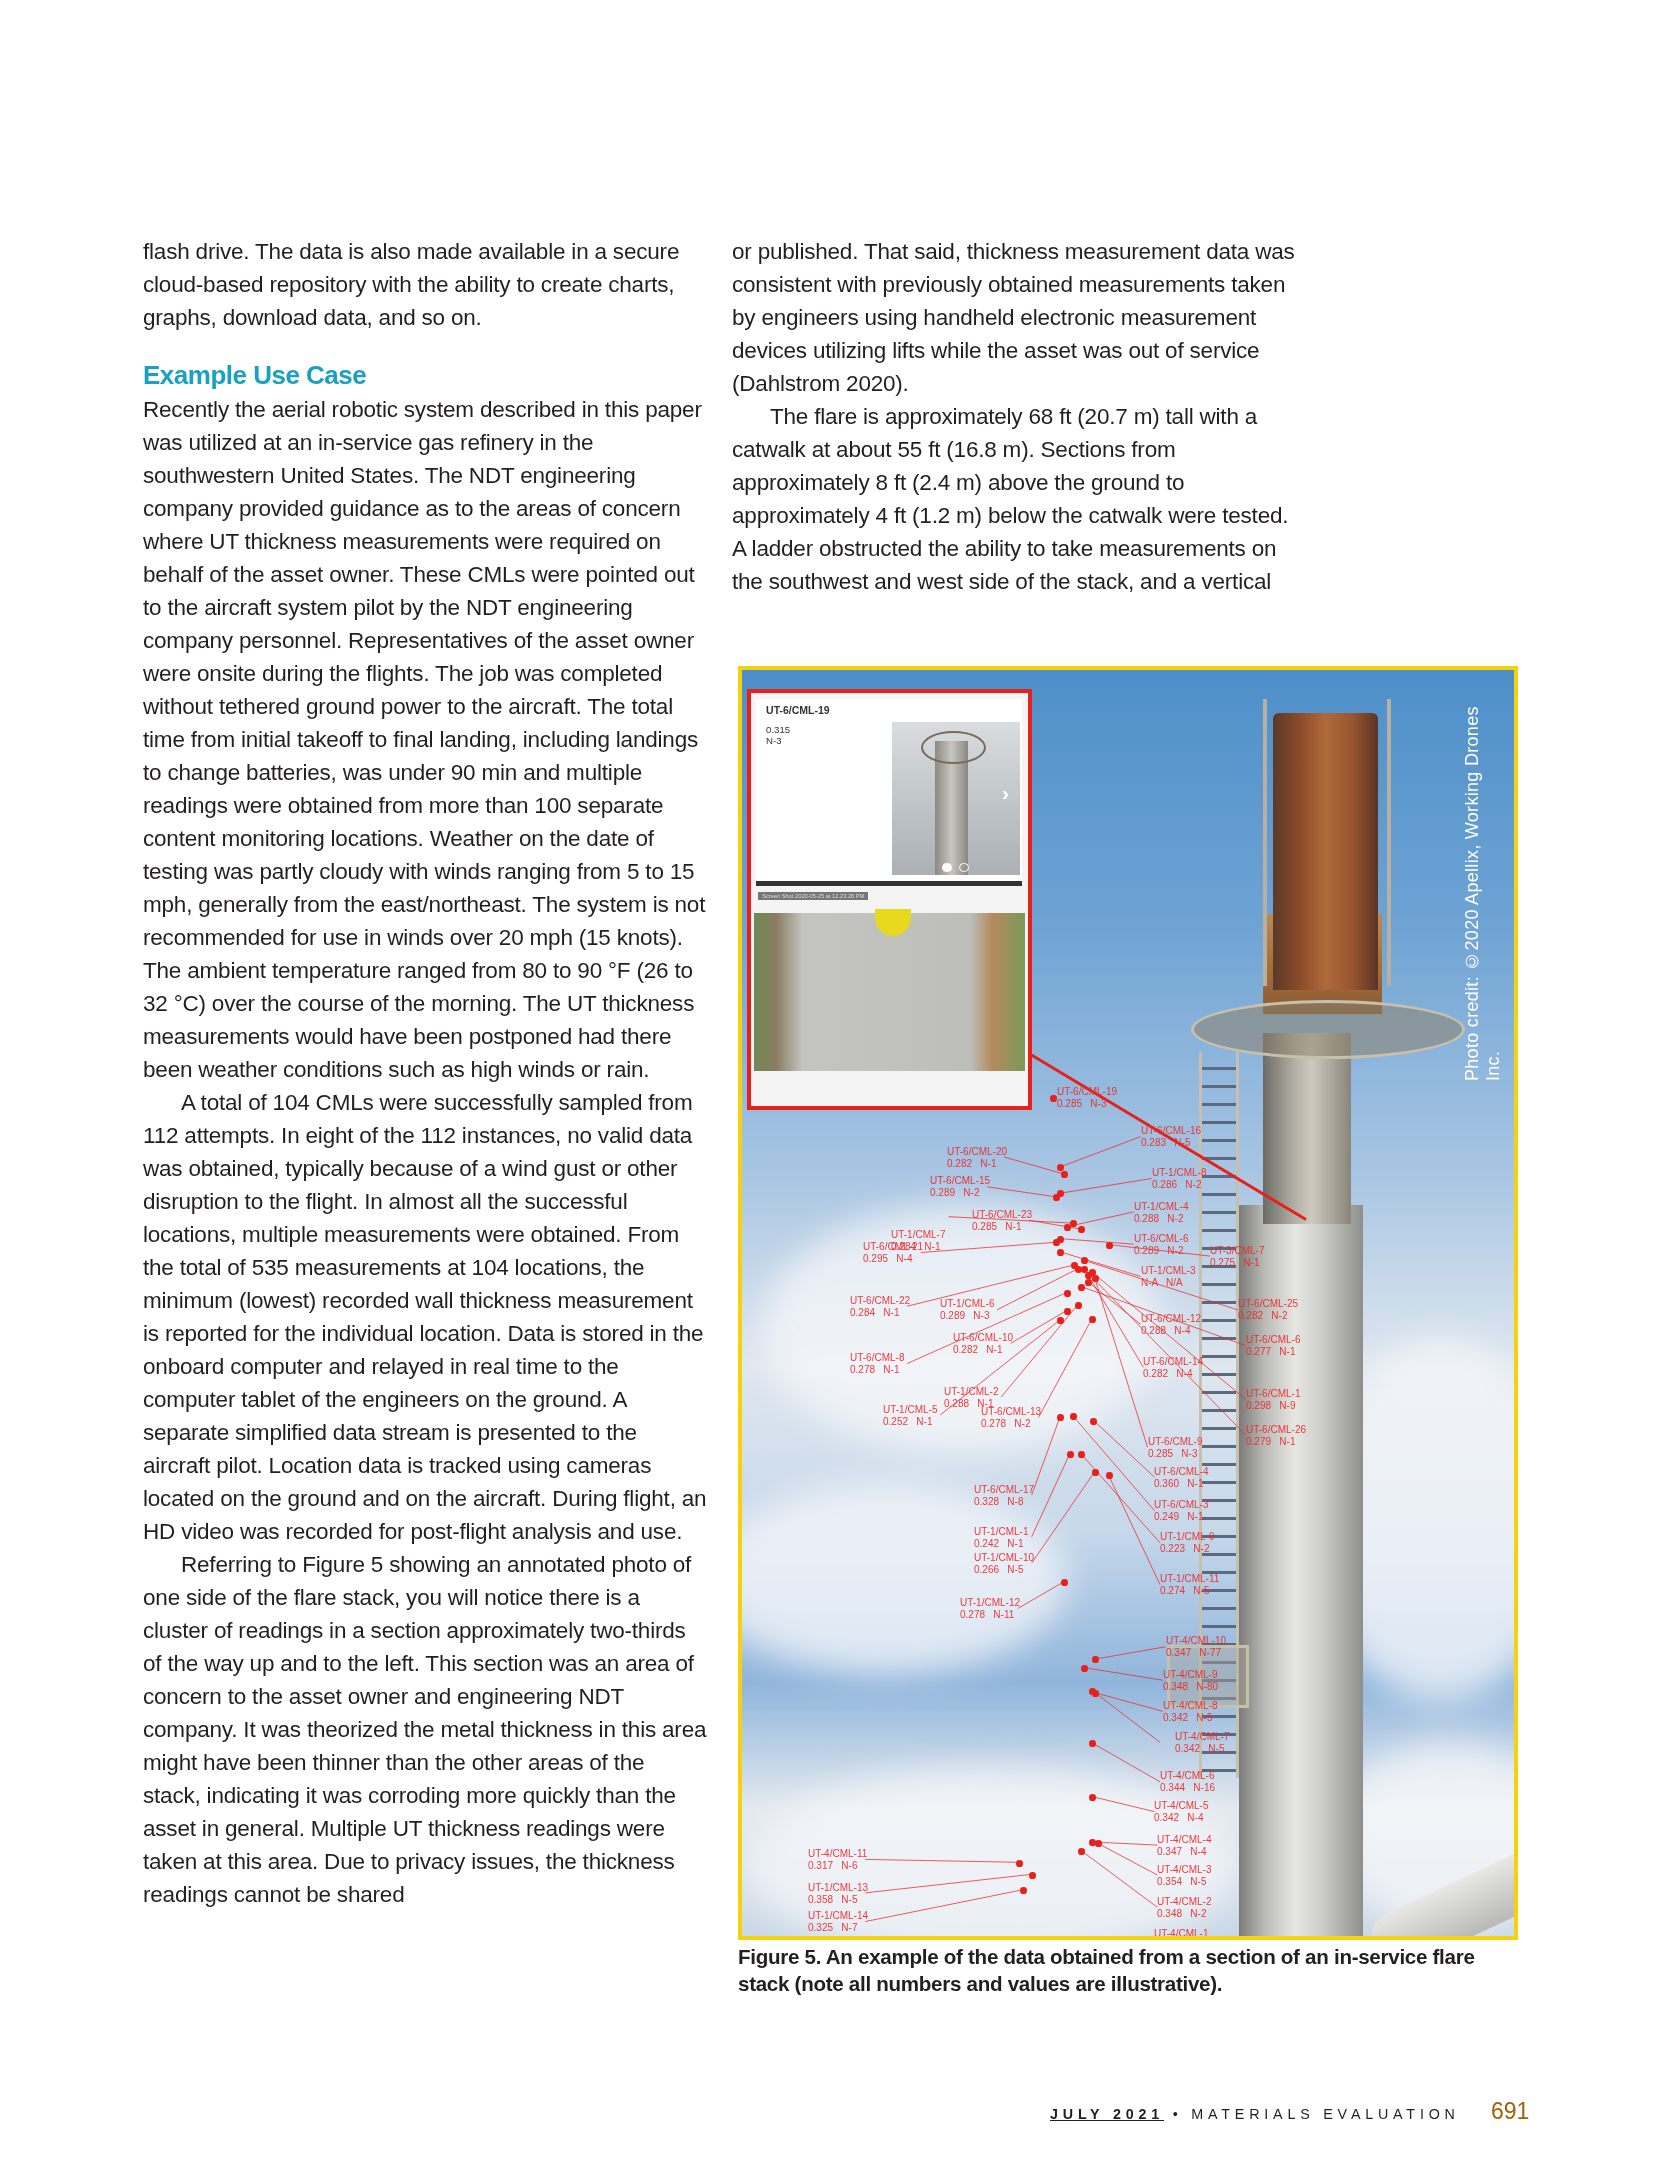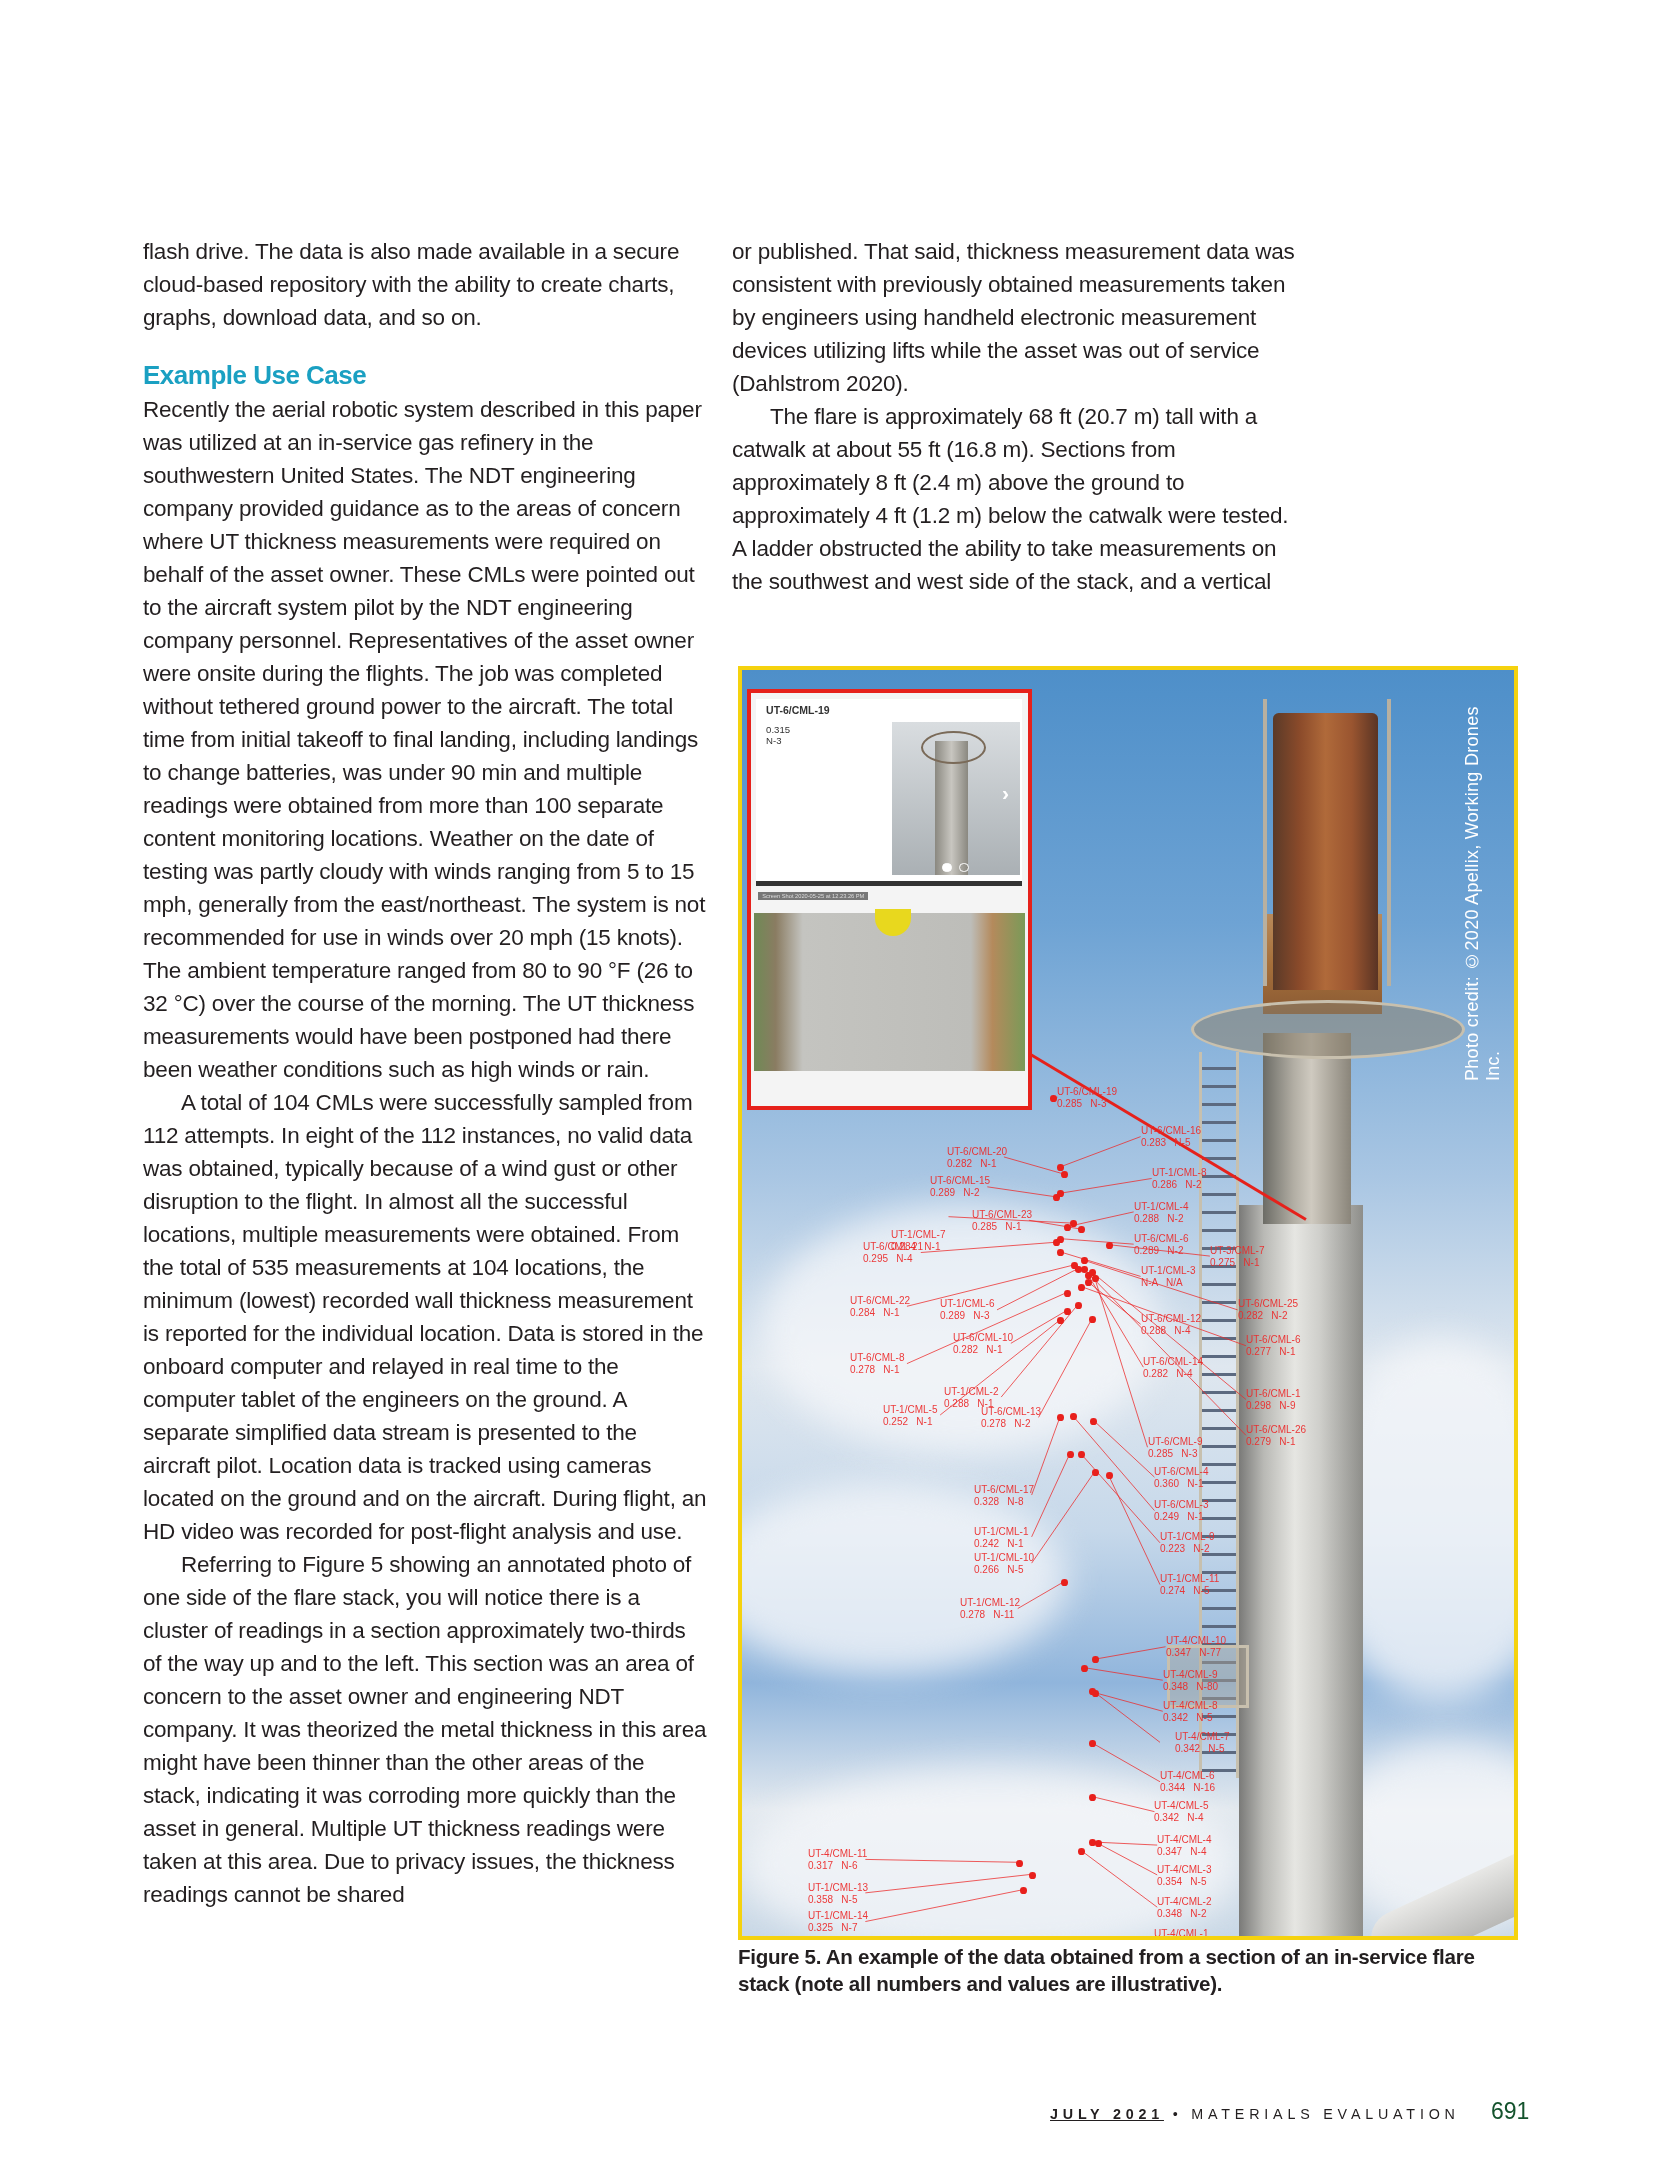--- a/index.html
+++ b/index.html
@@ -51,21 +51,21 @@
   #inset-cam .probe { position: absolute; left: 121px; top: -3.8px; width: 36px; height: 27px; border-radius: 0 0 19px 19px; background: #e8d81e; }
   #connector { position: absolute; left: 0; top: 0; }
   
   .lbl { position: absolute; color: #ec2a2a; font-size: 10px; line-height: 11.5px; white-space: pre; opacity: 0.92; }
   .lbl .v { display: block; }
   .pt { position: absolute; width: 6.7px; height: 6.7px; border-radius: 50%; background: #e8201c; }
   
   #caption { position: absolute; left: 738px; top: 1943px; width: 784px; font-weight: bold; font-size: 20.6px; line-height: 27px; letter-spacing: -0.3px; color: #231f20; }
   #footer { position: absolute; top: 2106px; left: 1050px; font-size: 14.3px; letter-spacing: 4.8px; color: #231f20; }
   #footer b { font-weight: bold; text-decoration: underline; }
-  #page-num { position: absolute; top: 2098px; left: 1491px; font-size: 23px; color: #14532d; }
+  #page-num { position: absolute; top: 2098px; left: 1491px; font-size: 23px; color: #a16207; }
 </style>
 </head>
 <body>
 
 <div id="left-col" class="col">
   <p>flash drive. The data is also made available in a secure cloud-based repository with the ability to create charts, graphs, download data, and so on.</p>
   <p class="heading">Example Use Case</p>
   <p>Recently the aerial robotic system described in this paper was utilized at an in-service gas refinery in the southwestern United States. The NDT engineering company provided guidance as to the areas of concern where UT thickness measurements were required on behalf of the asset owner. These CMLs were pointed out to the aircraft system pilot by the NDT engineering company personnel. Representatives of the asset owner were onsite during the flights. The job was completed without tethered ground power to the aircraft. The total time from initial takeoff to final landing, including landings to change batteries, was under 90 min and multiple readings were obtained from more than 100 separate content monitoring locations. Weather on the date of testing was partly cloudy with winds ranging from 5 to 15 mph, generally from the east/northeast. The system is not recommended for use in winds over 20 mph (15 knots). The ambient temperature ranged from 80 to 90 °F (26 to 32 °C) over the course of the morning. The UT thickness measurements would have been postponed had there been weather conditions such as high winds or rain.</p>
   <p class="indent">A total of 104 CMLs were successfully sampled from 112 attempts. In eight of the 112 instances, no valid data was obtained, typically because of a wind gust or other disruption to the flight. In almost all the successful locations, multiple measurements were obtained. From the total of 535 measurements at 104 locations, the minimum (lowest) recorded wall thickness measurement is reported for the individual location. Data is stored in the onboard computer and relayed in real time to the computer tablet of the engineers on the ground. A separate simplified data stream is presented to the aircraft pilot. Location data is tracked using cameras located on the ground and on the aircraft. During flight, an HD video was recorded for post-flight analysis and use.</p>
   <p class="indent">Referring to Figure 5 showing an annotated photo of one side of the flare stack, you will notice there is a cluster of readings in a section approximately two-thirds of the way up and to the left. This section was an area of concern to the asset owner and engineering NDT company. It was theorized the metal thickness in this area might have been thinner than the other areas of the stack, indicating it was corroding more quickly than the asset in general. Multiple UT thickness readings were taken at this area. Due to privacy issues, the thickness readings cannot be shared</p>

